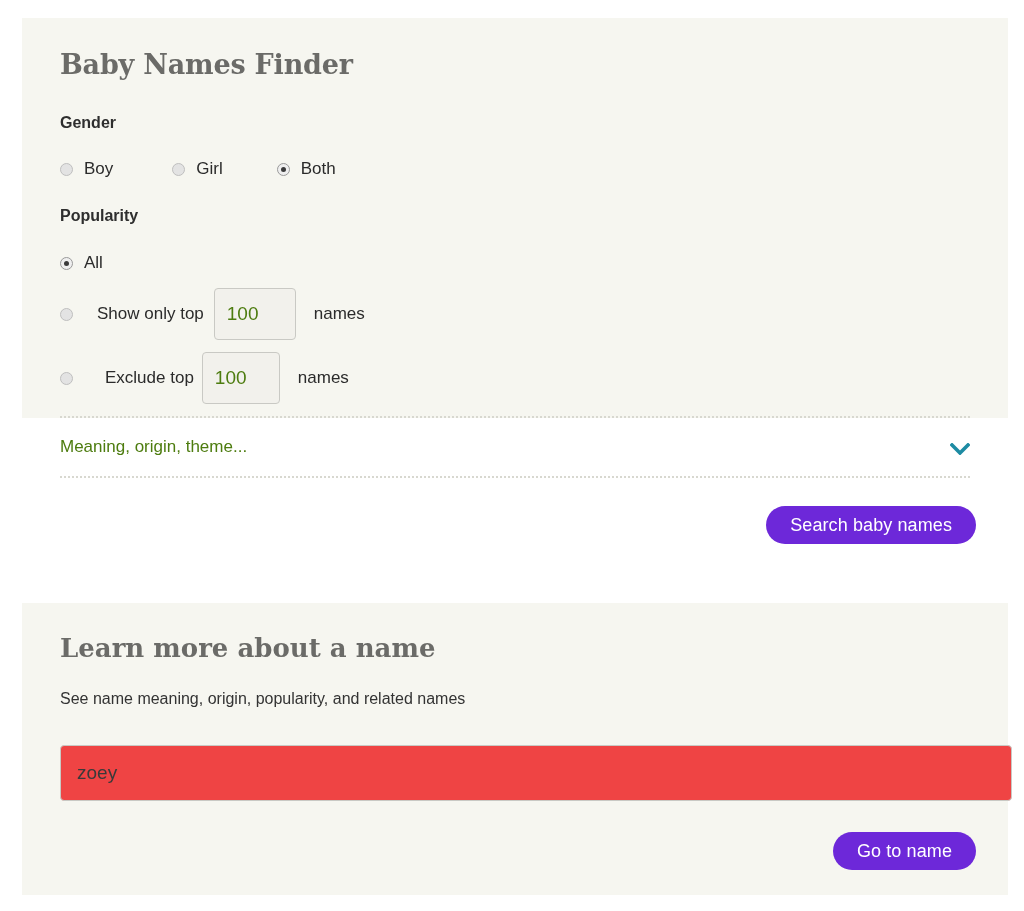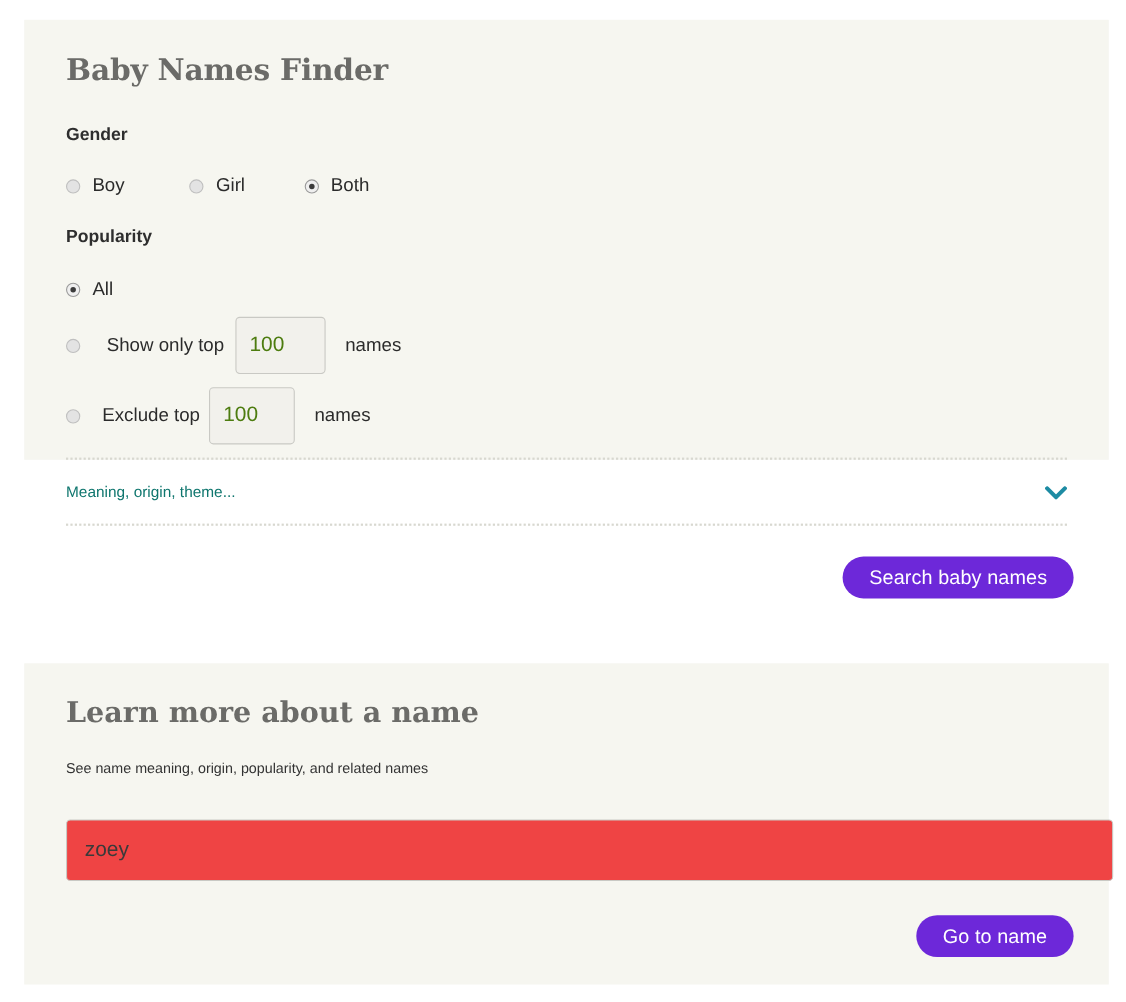--- a/index.html
+++ b/index.html
@@ -63,21 +63,21 @@
   }
   .section-label {
     font-size: 16px;
     font-weight: bold;
     color: #2e2e2e;
     margin: 0;
     padding: 0;
     line-height: 20px;
   }
   .subtitle {
-    font-size: 13px;
+    font-size: 16px;
     color: #333333;
     line-height: 22px;
   }
 
   
   .radio-row {
     display: flex;
     align-items: center;
   }
   .radio-opt {
@@ -152,22 +152,22 @@
     top: 398px;
     border-top: 2px dotted #d8d8d0;
     border-bottom: 2px dotted #d8d8d0;
     height: 58px;
     display: flex;
     align-items: center;
     justify-content: space-between;
     cursor: pointer;
   }
   .expander-text {
-    font-size: 14px;
-    color: #0f766e;
+    font-size: 17px;
+    color: #4d7c0f;
   }
   .chev {
     display: block;
     width: 20px;
     height: 12px;
   }
 
   
   .btn-green {
     background: #6d28d9;
@@ -256,21 +256,21 @@
 
     <div class="abs radio-opt" style="left:38px; top:268px; height:56px;">
       <span class="radio"></span>
       <span class="radio-label" style="margin-left:24px;">Show only top</span>
       <input class="num-input num-input-top" style="margin-left: 10px;" type="text" value="100">
       <span class="inline-text" style="margin-left:18px;">names</span>
     </div>
 
     <div class="abs radio-opt" style="left:38px; top:332px; height:56px;">
       <span class="radio"></span>
-      <span class="radio-label" style="margin-left:20px;">Exclude top</span>
+      <span class="radio-label" style="margin-left:32px;">Exclude top</span>
       <input class="num-input num-input-exclude" style="margin-left: 8px;" type="text" value="100">
       <span class="inline-text" style="margin-left:18px;">names</span>
     </div>
 
     <div class="expander">
       <span class="expander-text">Meaning, origin, theme...</span>
       <span class="chev">
         <svg width="20" height="12" viewBox="0 0 20 12" xmlns="http://www.w3.org/2000/svg">
           <path d="M2 2 L10 10 L18 2" stroke="#1d8ba3" stroke-width="3.6" fill="none" stroke-linecap="square"></path>
         </svg>

